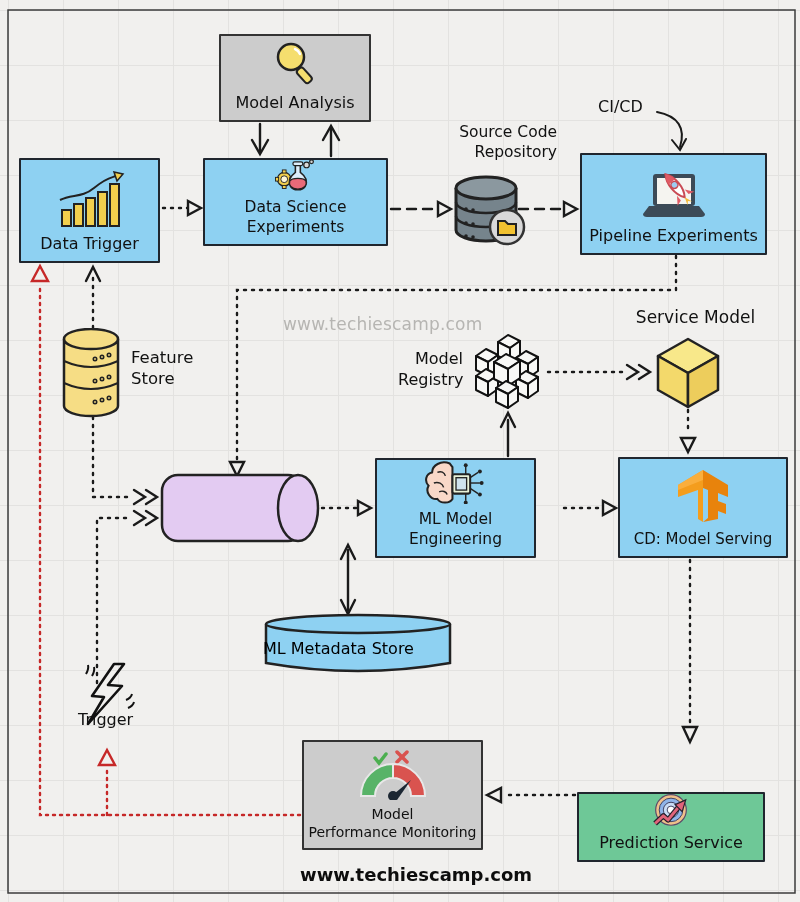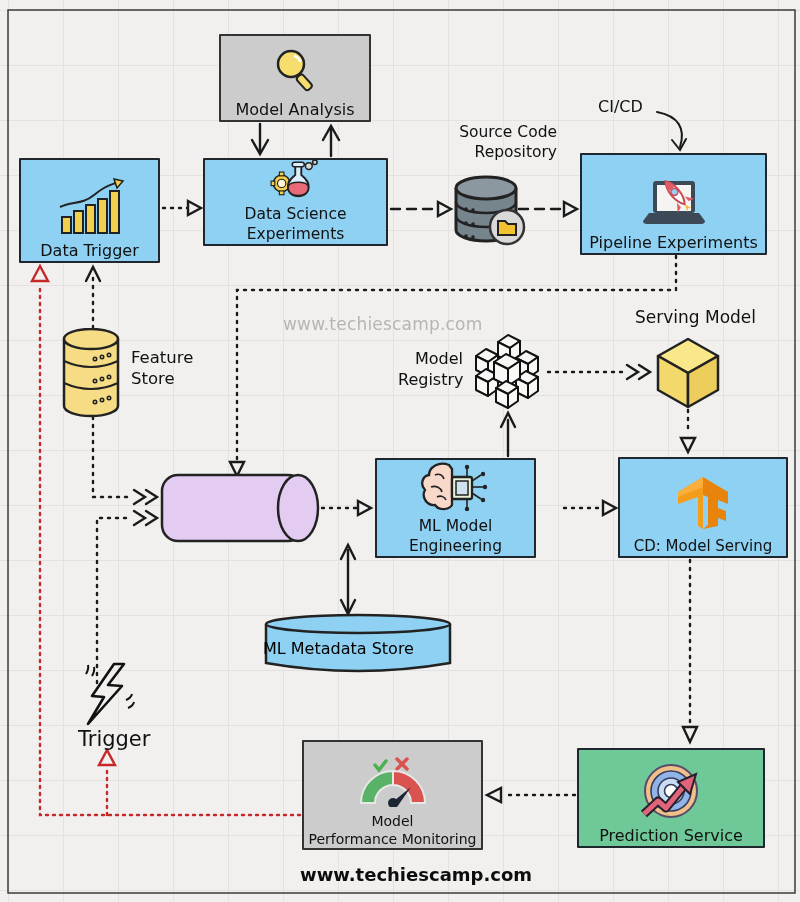--- a/index.html
+++ b/index.html
@@ -9,21 +9,21 @@
   *{box-sizing:border-box;margin:0;padding:0}
   body{font-family:"DejaVu Sans",sans-serif;background:#d8d8d8}
   #canvas{
     position:relative;width:800px;height:902px;overflow:hidden;
     background-color:#f1f0ee;
     background-image:linear-gradient(#e3e2e0 1px,transparent 1px),
                      linear-gradient(90deg,#e3e2e0 1px,transparent 1px);
     background-size:55px 55px;background-position:8px 10px;
   }
   .node{position:absolute;border:2px solid #20262e;display:flex;flex-direction:column;
-        align-items:center;justify-content:flex-end;gap:6px;border-radius:1px}
+        align-items:center;justify-content:flex-end;padding-bottom:7px;gap:6px;border-radius:1px}
   .node .lbl{white-space:pre-line;text-align:center;color:#111;font-size:15px;line-height:1.25}
   .blue{background:var(--node-blue)} .gray{background:var(--node-gray)} .green{background:var(--node-green)}
   .floatlbl{position:absolute;color:#111;white-space:pre-line;line-height:1.3}
   svg{display:block}
   #wires{position:absolute;left:0;top:0;pointer-events:none}
   .wm-center{position:absolute;left:283px;top:314px;width:180px;color:#b6b5b2;font-size:17px;letter-spacing:.2px}
   .wm-bottom{position:absolute;left:300px;top:864px;width:200px;color:#0d0d0d;font-size:18px;font-weight:bold;text-align:center}
 </style>
 </head>
 <body>
@@ -285,21 +285,21 @@
           </g>
         <g>
             <path d="M28,58 L38,51 L50,57 L40,64 Z"></path>
             <path d="M28,58 L40,64 L40,78 L28,72 Z"></path>
             <path d="M40,64 L50,57 L50,71 L40,78 Z"></path>
           </g>
       </g>
     </svg>
   </div>
 
-  <div class="floatlbl" style="left:633px;top:306px;width:125px;text-align:center;font-size:17px">Serving Model</div>
+  <div class="floatlbl" style="left:633px;top:306px;width:125px;text-align:center;font-size:17px">Service Model</div>
   <div style="position:absolute;left:655px;top:336px">
     <svg width="66" height="74" viewBox="0 0 66 74">
       <g stroke="#222" stroke-width="2.5" stroke-linejoin="round">
         <path d="M3,20 L33,3 L63,20 L33,37 Z" fill="#f8e88a"></path>
         <path d="M3,20 L33,37 L33,71 L3,54 Z" fill="#f3d96b"></path>
         <path d="M33,37 L63,20 L63,54 L33,71 Z" fill="#edcd5c"></path>
       </g>
     </svg>
   </div>
 
@@ -350,40 +350,40 @@
     </svg>
     <div class="lbl" style="position:absolute;left:0;top:26px;width:190px;font-size:16px">ML Metadata Store</div>
   </div>
 
   <div style="position:absolute;left:76px;top:660px">
     <svg width="64" height="68" viewBox="0 0 64 68">
       <path d="M38,4 L16,36 L28,37 L12,64 L46,26 L32,25 L48,4 Z" fill="none" stroke="#111" stroke-width="2.6" stroke-linejoin="round"></path>
       <path d="M10,14 q3,-5 2,-9 M16,16 q3,-5 2,-9" fill="none" stroke="#111" stroke-width="2"></path>
       <path d="M50,40 q5,-2 6,-6 M52,48 q5,-2 6,-6" fill="none" stroke="#111" stroke-width="2"></path>
     </svg>
-    <div class="floatlbl" style="left:2px;top:66px;font-size:21px">Trigger</div>
+    <div class="floatlbl" style="left:2px;top:50px;font-size:16px">Trigger</div>
   </div>
 
   <div class="node gray" style="left:302px;top:740px;width:181px;height:110px;border-color:#333">
     <svg width="92" height="52" viewBox="0 0 92 52">
       <path d="M28,10 l4,5 l7,-9" fill="none" stroke="#4caf50" stroke-width="3.5" stroke-linecap="round"></path>
       <g stroke="#d9534f" stroke-width="3.5" stroke-linecap="round">
         <line x1="50" y1="4" x2="60" y2="14"></line>
           <line x1="60" y1="4" x2="50" y2="14"></line>
       </g>
       <path d="M14,48 A32,32 0 0 1 46,16 L46,30 A18,18 0 0 0 28,48 Z" fill="#58b368" stroke="#e8e8e8" stroke-width="2"></path>
       <path d="M46,16 A32,32 0 0 1 78,48 L64,48 A18,18 0 0 0 46,30 Z" fill="#d9534f" stroke="#e8e8e8" stroke-width="2"></path>
       <path d="M42,50 L64,32 L50,52 Z" fill="#1c2733"></path>
       <circle cx="46" cy="48" r="5" fill="#1c2733"></circle>
     </svg>
     <div class="lbl" style="font-size:14px">Model
 Performance Monitoring</div>
   </div>
 
-  <div class="node green" style="left:577px;top:748px;width:188px;height:100px">
+  <div class="node green" style="left:577px;top:792px;width:188px;height:70px">
     <svg width="62" height="56" viewBox="0 0 62 56">
       <circle cx="31" cy="27" r="26" fill="#efc08a" stroke="#5a4a6a" stroke-width="2"></circle>
       <circle cx="31" cy="27" r="20" fill="#8fb4e8" stroke="#3a3a5a" stroke-width="1.6"></circle>
       <circle cx="31" cy="27" r="13" fill="#c9dcf5" stroke="#3a3a5a" stroke-width="1.6"></circle>
       <circle cx="31" cy="27" r="6.5" fill="#ffffff" stroke="#3a3a5a" stroke-width="1.6"></circle>
       <path d="M4,50 L18,37 L26,44 L44,22" fill="none" stroke="#26202c" stroke-width="9" stroke-linejoin="round"></path>
       <path d="M4,50 L18,37 L26,44 L44,22" fill="none" stroke="#e0647a" stroke-width="5" stroke-linejoin="round"></path>
       <polygon points="38,18 56,10 50,30" fill="#e0647a" stroke="#26202c" stroke-width="2"></polygon>
     </svg>
     <div class="lbl" style="font-size:16px">Prediction Service</div>

